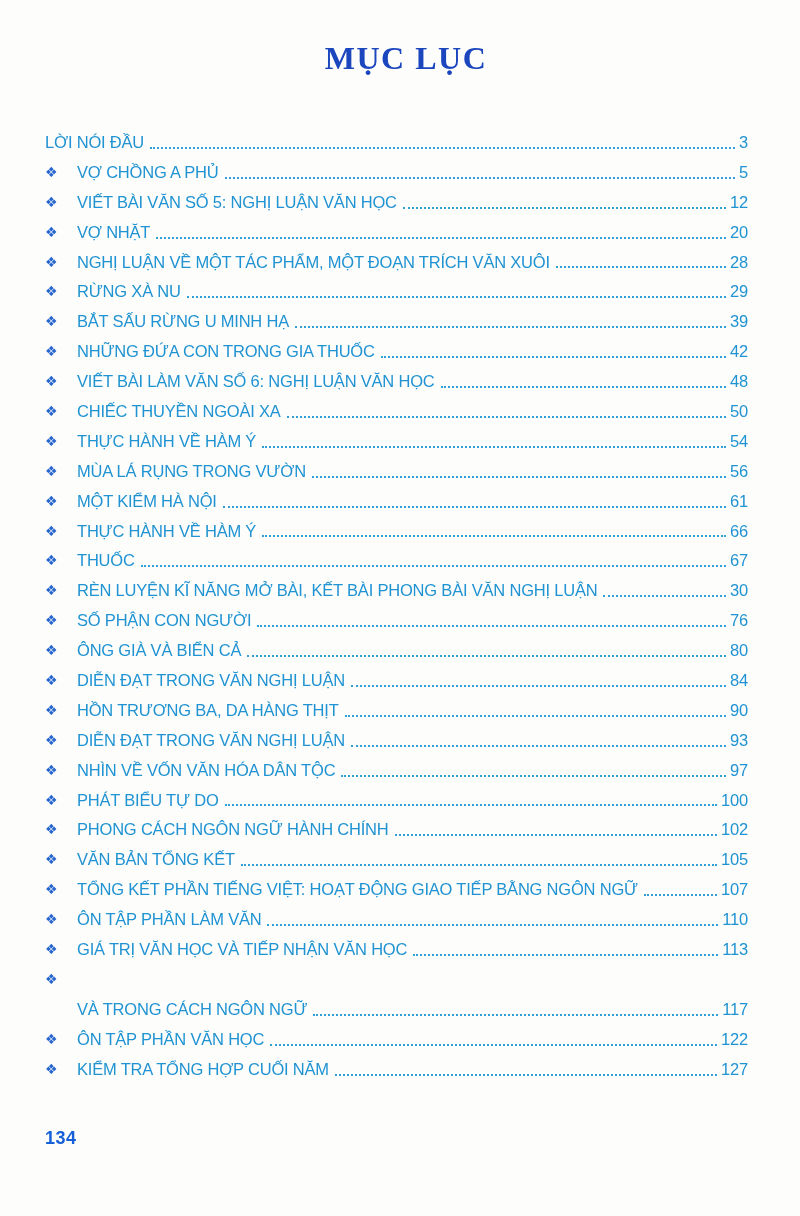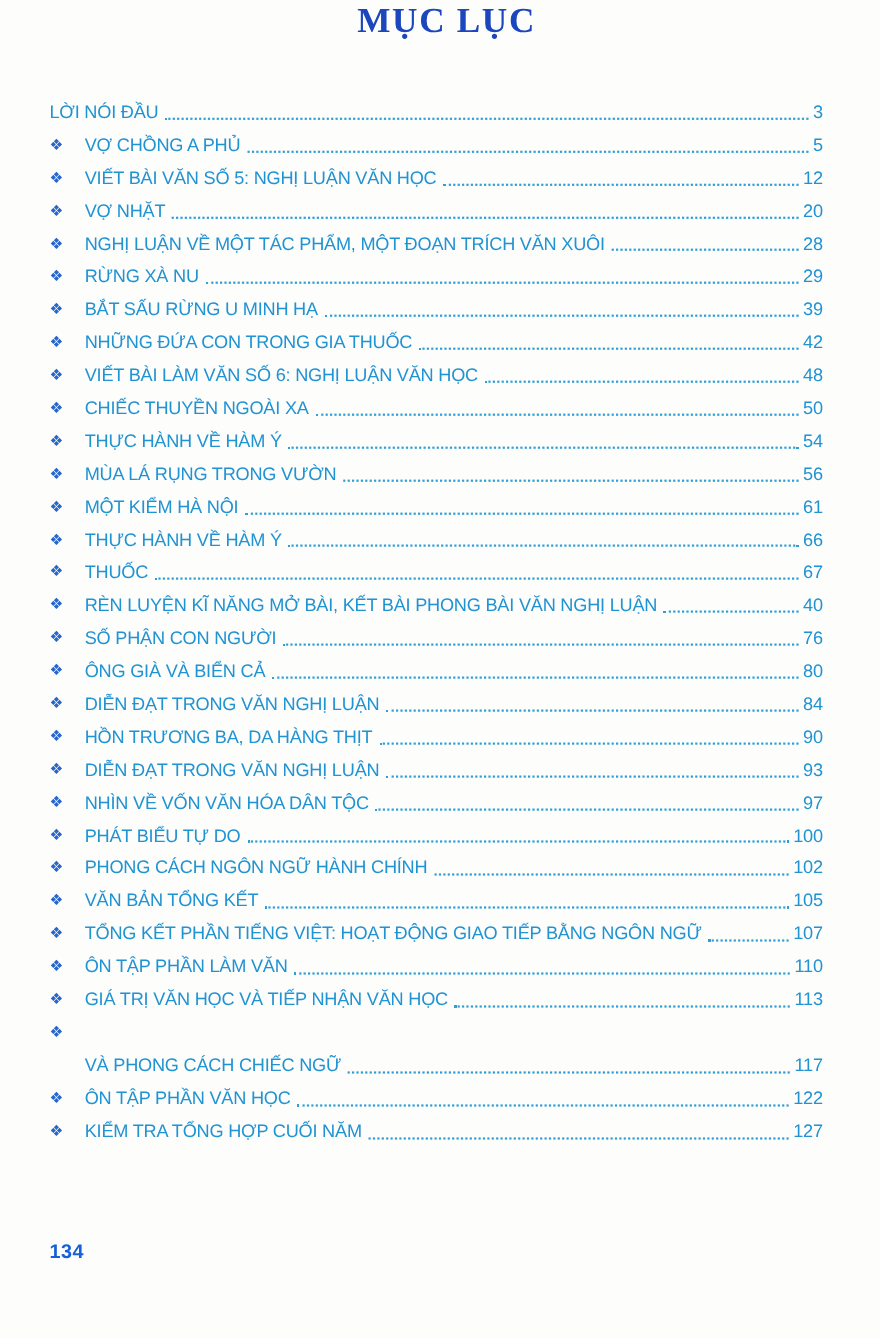--- a/index.html
+++ b/index.html
@@ -11,20 +11,21 @@
     --c-bg:#fdfdfc;
   }
   *{margin:0;padding:0;box-sizing:border-box;}
   html,body{width:800px;height:1216px;overflow:hidden;}
   body{
     background:var(--c-bg);
     font-family:"Liberation Sans", sans-serif;
     position:relative;
   }
   .page-title{
+    margin-top:40px;
     text-align:center;
     font-family:"Liberation Serif", serif;
     font-weight:700;
     font-size:32px;
     line-height:36px;
     letter-spacing:1.5px;
     color:var(--c-title);
     padding-left:12px;
   }
   .toc{
@@ -164,21 +165,21 @@
       <div class="toc-row">
         <span class="bullet-box">❖</span>
         <span class="lbl">THUỐC</span>
         <span class="dots"></span>
         <span class="pg">67</span>
       </div>
       <div class="toc-row">
         <span class="bullet-box">❖</span>
         <span class="lbl">RÈN LUYỆN KĨ NĂNG MỞ BÀI, KẾT BÀI PHONG BÀI VĂN NGHỊ LUẬN</span>
         <span class="dots"></span>
-        <span class="pg">40</span>
+        <span class="pg">30</span>
       </div>
       <div class="toc-row">
         <span class="bullet-box">❖</span>
         <span class="lbl">SỐ PHẬN CON NGƯỜI</span>
         <span class="dots"></span>
         <span class="pg">76</span>
       </div>
       <div class="toc-row">
         <span class="bullet-box">❖</span>
         <span class="lbl">ÔNG GIÀ VÀ BIỂN CẢ</span>
@@ -243,21 +244,21 @@
         <span class="bullet-box">❖</span>
         <span class="lbl">GIÁ TRỊ VĂN HỌC VÀ TIẾP NHẬN VĂN HỌC</span>
         <span class="dots"></span>
         <span class="pg">113</span>
       </div>
       <div class="toc-row">
         <span class="bullet-box">❖</span>
       </div>
       <div class="toc-row">
         <span class="bullet-box"></span>
-        <span class="lbl">VÀ PHONG CÁCH CHIẾC NGỮ</span>
+        <span class="lbl">VÀ TRONG CÁCH NGÔN NGỮ</span>
         <span class="dots"></span>
         <span class="pg">117</span>
       </div>
       <div class="toc-row">
         <span class="bullet-box">❖</span>
         <span class="lbl">ÔN TẬP PHẦN VĂN HỌC</span>
         <span class="dots"></span>
         <span class="pg">122</span>
       </div>
       <div class="toc-row">

